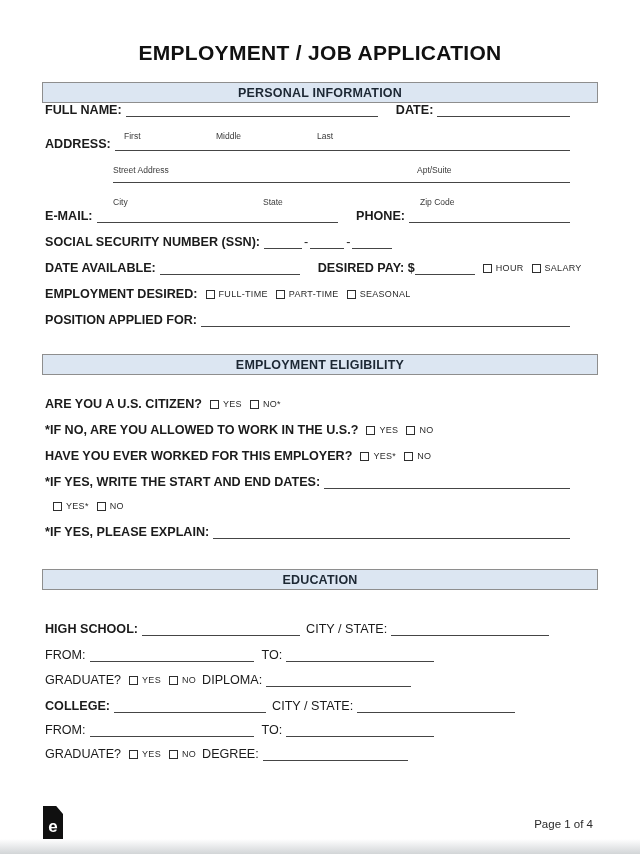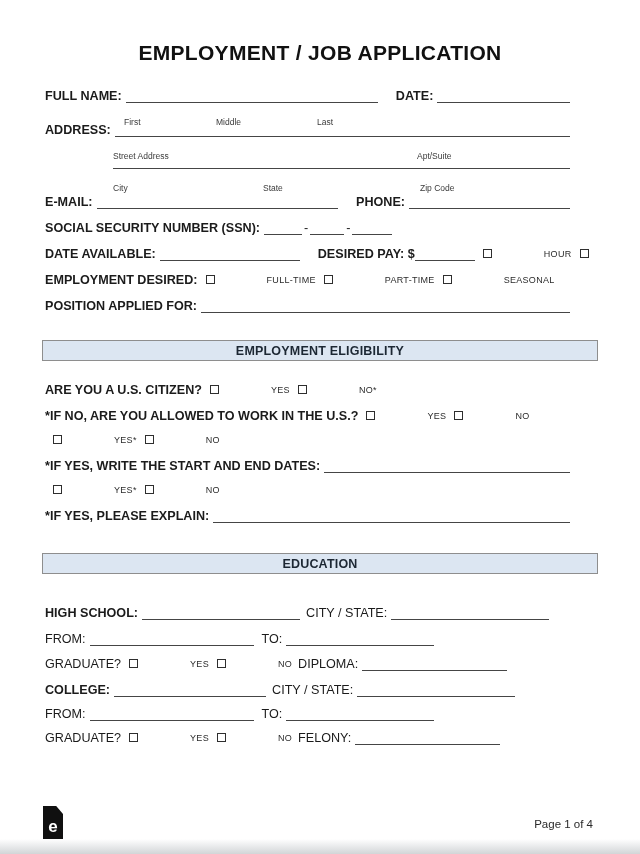--- a/index.html
+++ b/index.html
@@ -18,26 +18,26 @@
   .bar1 { margin-top: 17px; }
   .bar2 { margin-top: 27px; }
   .bar3 { margin-top: 30px; }
   .content { margin-left: 45px; margin-right: 70px; font-size: 12.6px; }
   .frow { display: flex; align-items: flex-end; }
   .lbl { font-weight: bold; white-space: nowrap; }
   .lbl-reg { white-space: nowrap; }
   .ul { border-bottom: 1px solid #454545; height: 13px; flex: 1; margin-left: 4px; }
   .ul-fixed { flex: none; }
   .dash { padding: 0 2px; }
-  .cb-item { display: flex; margin-left: 8px; margin-bottom: 2px; gap: 48px; }
+  .cb-item { display: flex; align-items: center; margin-left: 8px; margin-bottom: 2px; }
   .cb { width: 9px; height: 9px; border: 1.2px solid #2e2e2e; margin-right: 4px; flex: none; background: #fff; }
   .cb-label { font-size: 9px; color: #2b2b2b; letter-spacing: 0.3px; white-space: nowrap; }
   .sublabels { position: relative; height: 11px; font-size: 8.5px; color: #3a3a3a; margin-top: 1px; }
   .sublabels span { position: absolute; top: 13px; white-space: nowrap; }
-  .mt24 { margin-top: 24px; } .mt8 { margin-top: 8px; } .mt7 { margin-top: 7px; }
+  .mt24 { } .mt8 { margin-top: 8px; } .mt7 { margin-top: 7px; }
   .mt14 { margin-top: 14px; } .mt12 { margin-top: 12px; } .mt11 { margin-top: 11px; }
   .mt22 { margin-top: 22px; } .mt32 { margin-top: 32px; } .mt10 { margin-top: 10px; }
   .gap10 { margin-left: 10px; padding-left: 8px; } .gap20 { margin-left: 8px; } .gap6 { margin-left: 6px; }
   .logo {
     position: absolute; left: 43px; top: 806px; width: 20px; height: 33px;
     background: #101010; clip-path: polygon(0 0, 66% 0, 100% 24%, 100% 100%, 0 100%);
     display: flex; align-items: flex-end; justify-content: center;
     color: #fff; font-weight: bold; font-size: 17px; padding-bottom: 2px;
   }
   .page-num { position: absolute; right: 47px; top: 818px; font-size: 11.5px; color: #2a2a2a; }
@@ -46,20 +46,23 @@
     background: linear-gradient(to bottom, rgba(255,255,255,0), #d2d5d7);
   }
 </style>
 </head>
 <body>
 
 <div class="page">
 
   <div class="title">EMPLOYMENT / JOB APPLICATION</div>
 
+  <div class="bar bar1">
+    <span>PERSONAL INFORMATION</span>
+  </div>
 
   <div class="content">
 
     <div class="frow mt24">
       <span class="lbl">FULL NAME:</span>
       <span class="ul" style="flex:1.9"></span>
       <span class="lbl gap10">DATE:</span>
       <span class="ul" style="flex:1"></span>
     </div>
     <div class="sublabels">
@@ -165,20 +168,21 @@
         <span class="cb"></span>
         <span class="cb-label">YES</span>
       </span>
       <span class="cb-item">
         <span class="cb"></span>
         <span class="cb-label">NO</span>
       </span>
     </div>
 
     <div class="frow mt12">
+      <span class="lbl">HAVE YOU EVER WORKED FOR THIS EMPLOYER?</span>
       <span class="cb-item">
         <span class="cb"></span>
         <span class="cb-label">YES*</span>
       </span>
       <span class="cb-item">
         <span class="cb"></span>
         <span class="cb-label">NO</span>
       </span>
     </div>
 
@@ -256,21 +260,21 @@
     <div class="frow mt10">
       <span class="lbl-reg">GRADUATE?</span>
       <span class="cb-item">
         <span class="cb"></span>
         <span class="cb-label">YES</span>
       </span>
       <span class="cb-item" style="margin-right:2px">
         <span class="cb"></span>
         <span class="cb-label">NO</span>
       </span>
-      <span class="lbl-reg" style="margin-left:4px">FELONY:</span>
+      <span class="lbl-reg" style="margin-left:4px">DEGREE:</span>
       <span class="ul ul-fixed" style="width:145px"></span>
     </div>
 
   </div>
 
   <div class="logo">
     <span>e</span>
   </div>
   <div class="page-num">Page 1 of 4</div>
   <div class="bottom-fade"></div>

